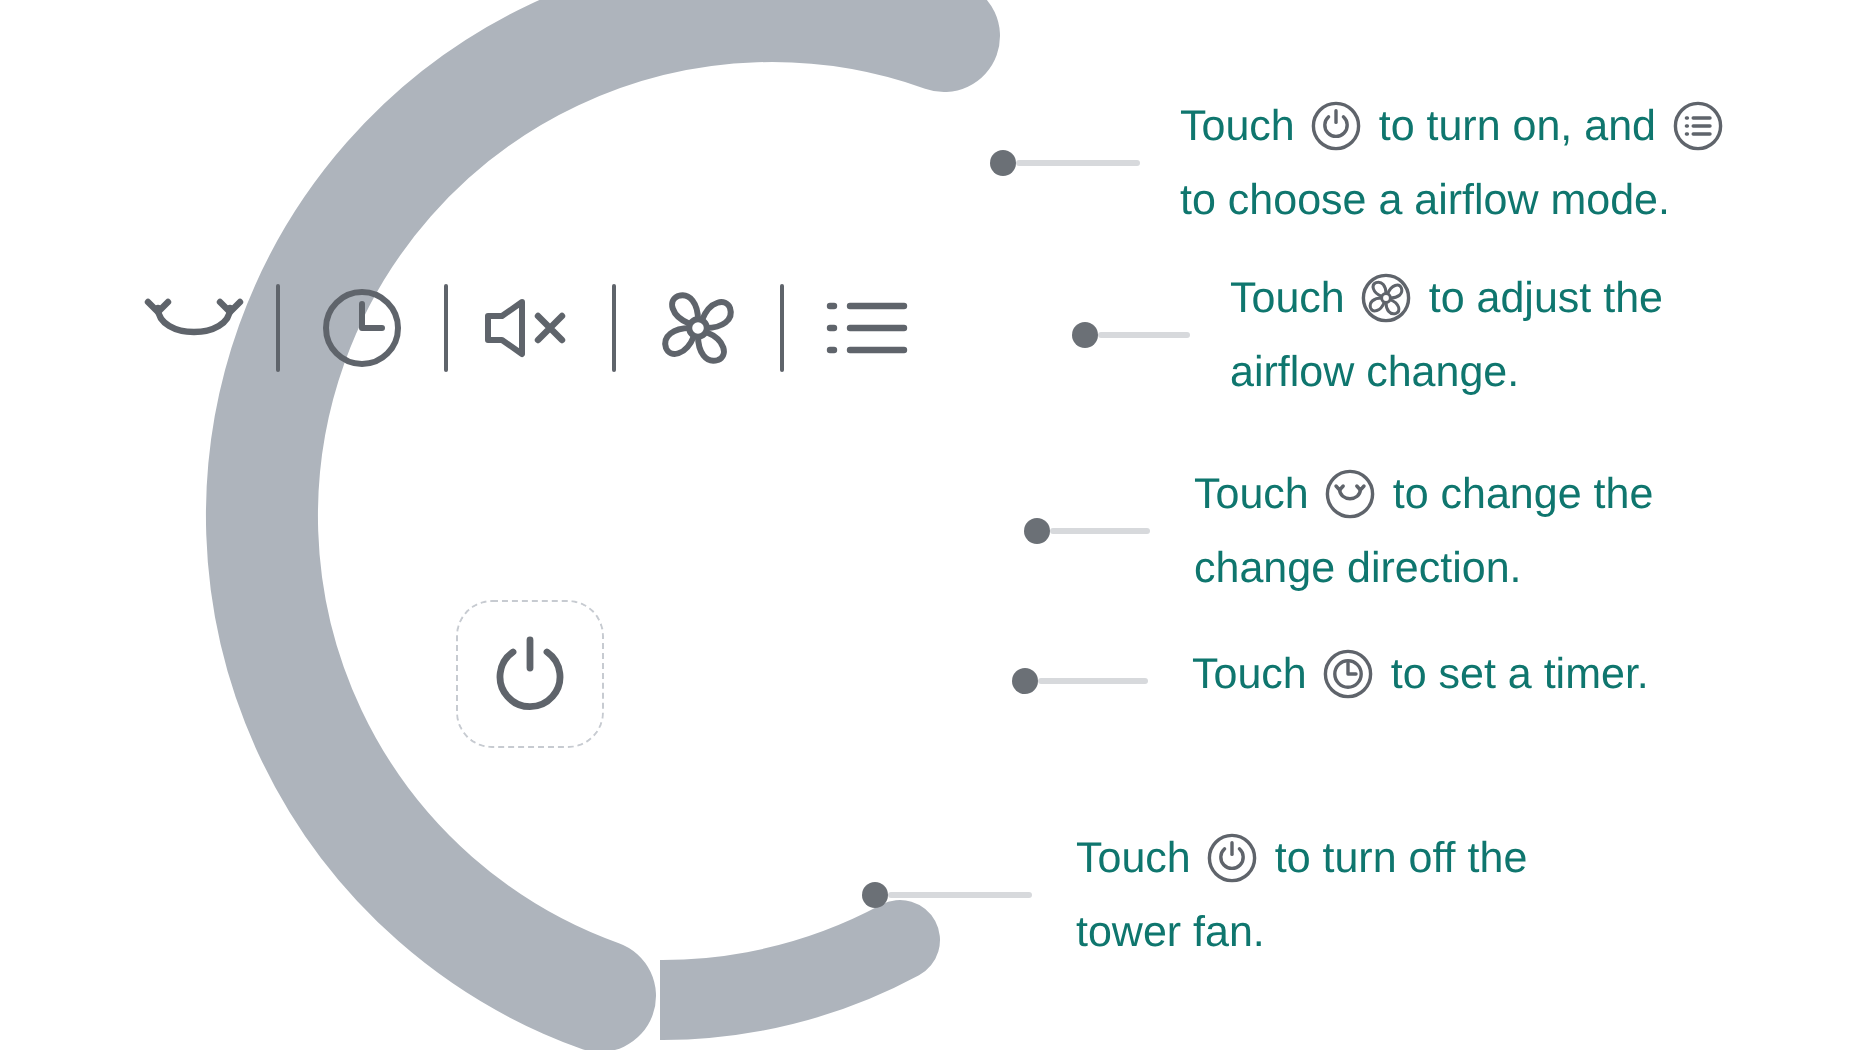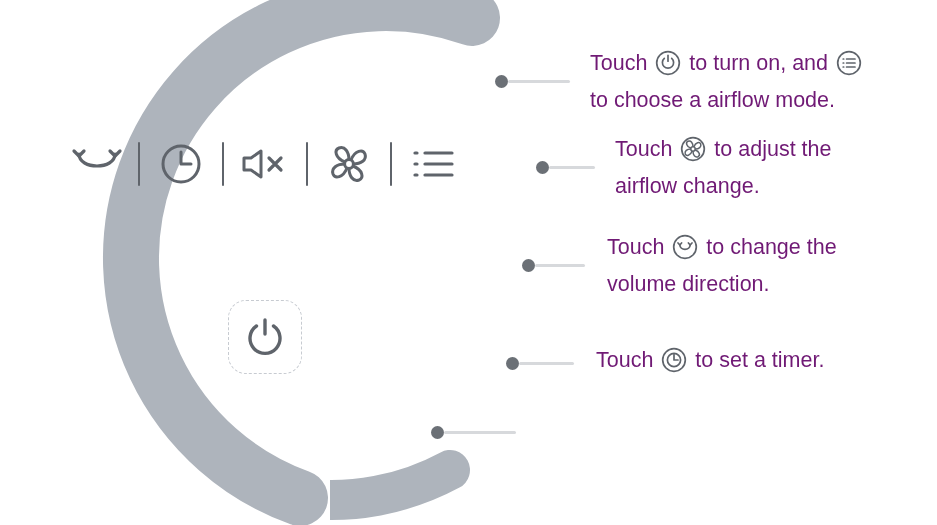--- a/index.html
+++ b/index.html
@@ -90,21 +90,21 @@
     flex: none;
   }
   .lead {
     height: 3px;
     background: #d7d9dc;
     flex: none;
     border-radius: 2px;
   }
   .ctext {
     font-size: 21.5px;
-    color: #701a75;
+    color: #0f766e;
     line-height: 1.42;
     white-space: nowrap;
     flex: none;
   }
   .ctext .ic {
     display: inline-block;
     vertical-align: -0.30em;
     margin: 0 2px;
   }
   .spacer { flex: none; }
@@ -250,44 +250,44 @@
               <path d="M13 15.2 C13 19, 15 21.7, 18 20.7 C20.4 19.7, 20 15.7, 15 13.8"></path>
             </g>
           </svg>
         </span>
         <span>to adjust the</span>
       </div>
       <div>airflow change.</div>
     </div>
   </div>
 
-  <div class="callout" style="left:480px; top:232px;">
+  <div class="callout" style="left:470px; top:232px;">
     <div class="num">3</div>
     <div class="spacer" style="width:8px;"></div>
     <div class="dot"></div>
     <div class="lead" style="width:50px;"></div>
     <div class="spacer" style="width:22px;"></div>
     <div class="ctext">
       <div>
         <span>Touch</span>
         <span class="ic">
           <svg width="26" height="26" viewBox="0 0 26 26">
             <circle cx="13" cy="13" r="11.3" fill="none" stroke="#5f646b" stroke-width="1.7"></circle>
             <path d="M7.8 10.5 C7.8 17, 18.2 17, 18.2 10.5" fill="none" stroke="#5f646b" stroke-width="1.7" stroke-linecap="round"></path>
             <path d="M6 9 L7.8 11 L9.6 9" fill="none" stroke="#5f646b" stroke-width="1.7" stroke-linecap="round" stroke-linejoin="round"></path>
             <path d="M16.4 9 L18.2 11 L20 9" fill="none" stroke="#5f646b" stroke-width="1.7" stroke-linecap="round" stroke-linejoin="round"></path>
           </svg>
         </span>
         <span>to change the</span>
       </div>
-      <div>volume direction.</div>
-    </div>
-  </div>
-
-  <div class="callout" style="left:452px; top:345px;">
+      <div>change direction.</div>
+    </div>
+  </div>
+
+  <div class="callout" style="left:452px; top:322px;">
     <div class="num">4</div>
     <div class="spacer" style="width:20px;"></div>
     <div class="dot"></div>
     <div class="lead" style="width:55px;"></div>
     <div class="spacer" style="width:22px;"></div>
     <div class="ctext">
       <div>
         <span>Touch</span>
         <span class="ic">
           <svg width="26" height="26" viewBox="0 0 26 26">
@@ -300,15 +300,29 @@
       </div>
     </div>
   </div>
 
   <div class="callout" style="left:375px; top:414px;">
     <div class="num">5</div>
     <div class="spacer" style="width:22px;"></div>
     <div class="dot"></div>
     <div class="lead" style="width:72px;"></div>
     <div class="spacer" style="width:22px;"></div>
+    <div class="ctext">
+      <div>
+        <span>Touch</span>
+        <span class="ic">
+          <svg width="26" height="26" viewBox="0 0 26 26">
+            <circle cx="13" cy="13" r="11.3" fill="none" stroke="#5f646b" stroke-width="1.7"></circle>
+            <path d="M9.3 8.4 A5.6 5.6 0 1 0 16.7 8.4" fill="none" stroke="#5f646b" stroke-width="1.7" stroke-linecap="round"></path>
+            <path d="M13 5.4 L13 11.2" fill="none" stroke="#5f646b" stroke-width="1.7" stroke-linecap="round"></path>
+          </svg>
+        </span>
+        <span>to turn off the</span>
+      </div>
+      <div>tower fan.</div>
+    </div>
   </div>
 
 </div>
 
 </body></html>

